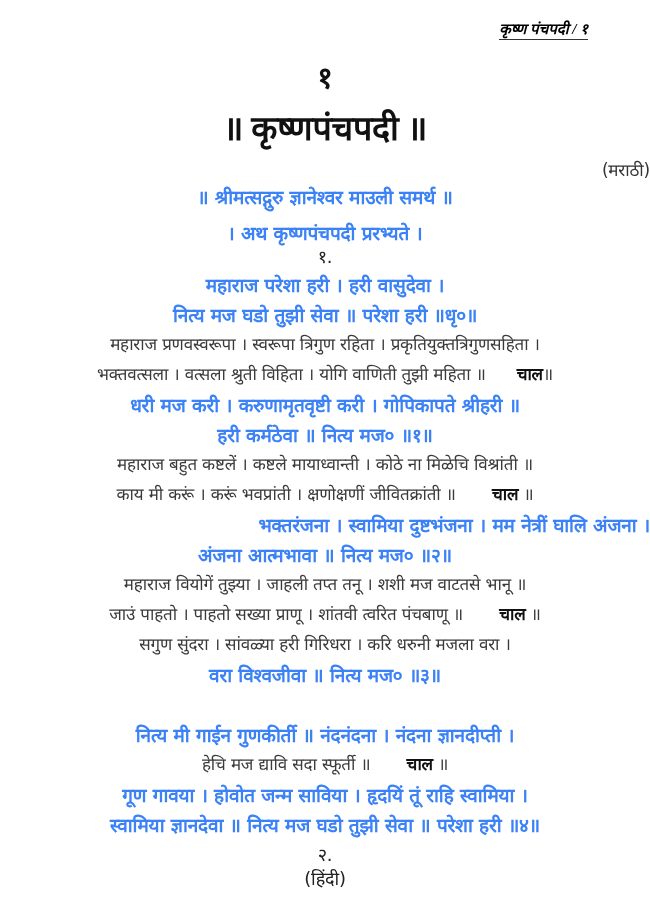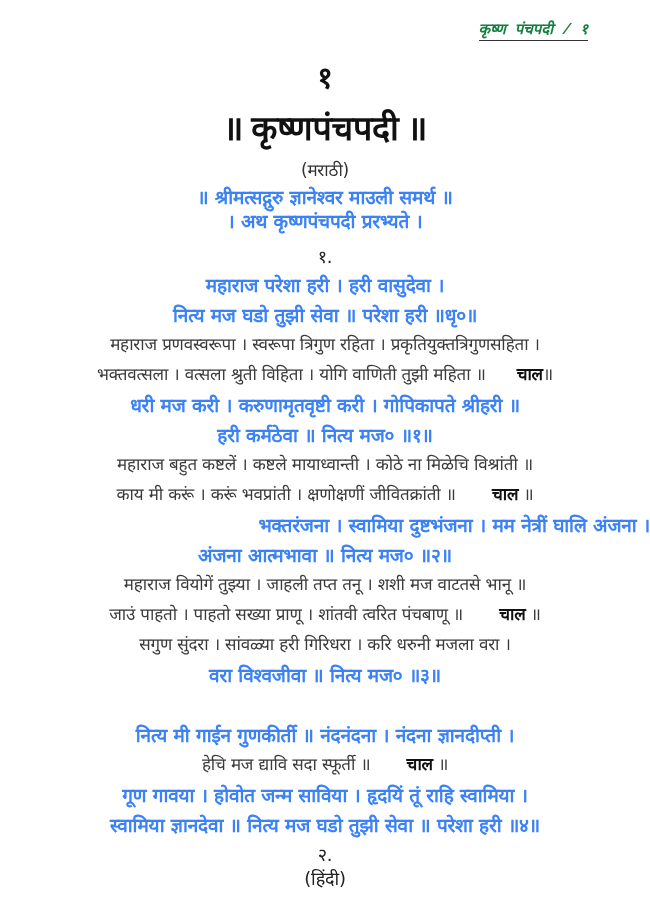--- a/index.html
+++ b/index.html
@@ -1,21 +1,21 @@
 <!DOCTYPE html>
 <html><head>
 <meta charset="utf-8">
 <style>
   html, body { margin: 0; padding: 0; background: #ffffff; }
   body { width: 650px; height: 905px; overflow: hidden; position: relative; color: #1a1a1a; }
   .page { position: absolute; left: 0; top: 0; width: 650px; height: 905px; }
   .running-head {
     position: absolute; right: 62px; top: 18px;
-    font-family: Liberation Mono, monospace; font-style: italic; font-weight: bold;
-    font-size: 15px; color: #15803d; border-bottom: 1.5px solid #333; padding-bottom: 1px; white-space: nowrap;
+    font-family: Liberation Serif, serif; font-style: italic; font-weight: bold;
+    font-size: 15px; color: #000000; border-bottom: 1.5px solid #333; padding-bottom: 1px; white-space: nowrap;
   }
   .line {
     position: absolute; left: 0; width: 650px; text-align: center; white-space: nowrap;
     font-family: "DejaVu Sans", sans-serif; color: #1a1a1a; letter-spacing: -0.2px;
   }
   .bold { font-weight: bold; font-size: 19px; color: #3b82f6; }
   .reg { font-weight: normal; font-size: 17px; color: #3a3a3a; }
   .chapter-num { font-size: 30px; font-weight: bold; color: #111; }
   .title { font-size: 34px; font-weight: bold; color: #111; }
   .lang { font-size: 17px; color: #333; }
@@ -23,23 +23,23 @@
   .b { font-weight: bold; color: #111; margin-left: 31px; }
 </style>
 </head>
 <body>
 
 <div class="page">
   <div class="running-head">कृष्ण पंचपदी / १</div>
 
   <div class="line chapter-num" style="top:56px;">१</div>
   <div class="line title" style="top:104px;font-family:Liberation Serif, serif;">॥ कृष्णपंचपदी ॥</div>
-  <div class="line lang" style="top:158px;">(मराठी)</div>
+  <div class="line lang" style="top:158px;text-align:right;">(मराठी)</div>
   <div class="line bold" style="top:184px;">॥ श्रीमत्सद्गुरु ज्ञानेश्वर माउली समर्थ ॥</div>
-  <div class="line bold" style="top:208px;">। अथ कृष्णपंचपदी प्ररभ्यते ।</div>
+  <div class="line bold" style="top:220px;">। अथ कृष्णपंचपदी प्ररभ्यते ।</div>
   <div class="line sec" style="top:244px;">१.</div>
 
   <div class="line bold" style="top:272px;">महाराज परेशा हरी । हरी वासुदेवा ।</div>
   <div class="line bold" style="top:302px;">नित्य मज घडो तुझी सेवा ॥ परेशा हरी ॥धृ०॥</div>
   <div class="line reg" style="top:332px;">महाराज प्रणवस्वरूपा । स्वरूपा त्रिगुण रहिता । प्रकृतियुक्तत्रिगुणसहिता ।</div>
   <div class="line reg" style="top:362px;"><span>भक्तवत्सला । वत्सला श्रुती विहिता । योगि वाणिती तुझी महिता ॥</span><span class="b">चाल</span><span>॥</span></div>
   <div class="line bold" style="top:392px;">धरी मज करी । करुणामृतवृष्टी करी । गोपिकापते श्रीहरी ॥</div>
   <div class="line bold" style="top:422px;">हरी कर्मठेवा ॥ नित्य मज० ॥१॥</div>
   <div class="line reg" style="top:452px;">महाराज बहुत कष्टलें । कष्टले मायाध्वान्ती । कोठे ना मिळेचि विश्रांती ॥</div>
   <div class="line reg" style="top:482px;"><span>काय मी करूं । करूं भवप्रांती । क्षणोक्षणीं जीवितक्रांती ॥ </span><span class="b">चाल</span><span> ॥</span></div>

